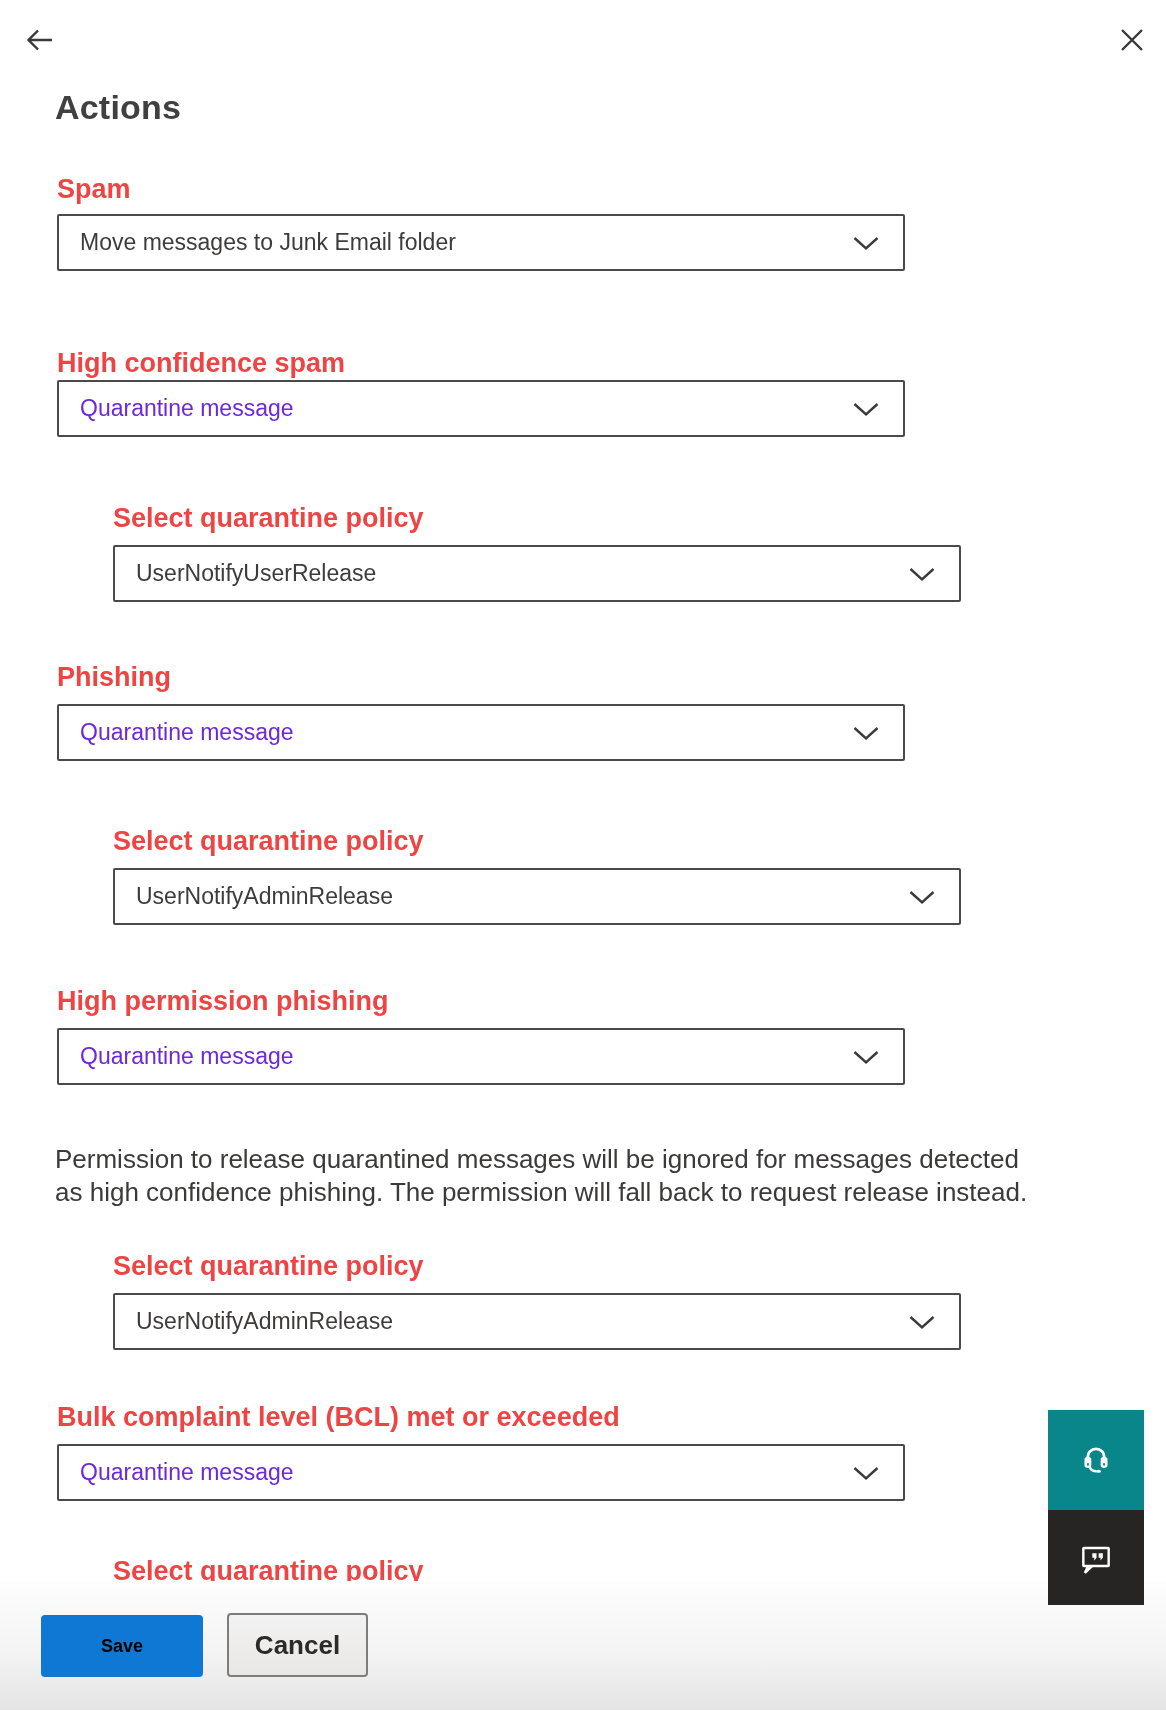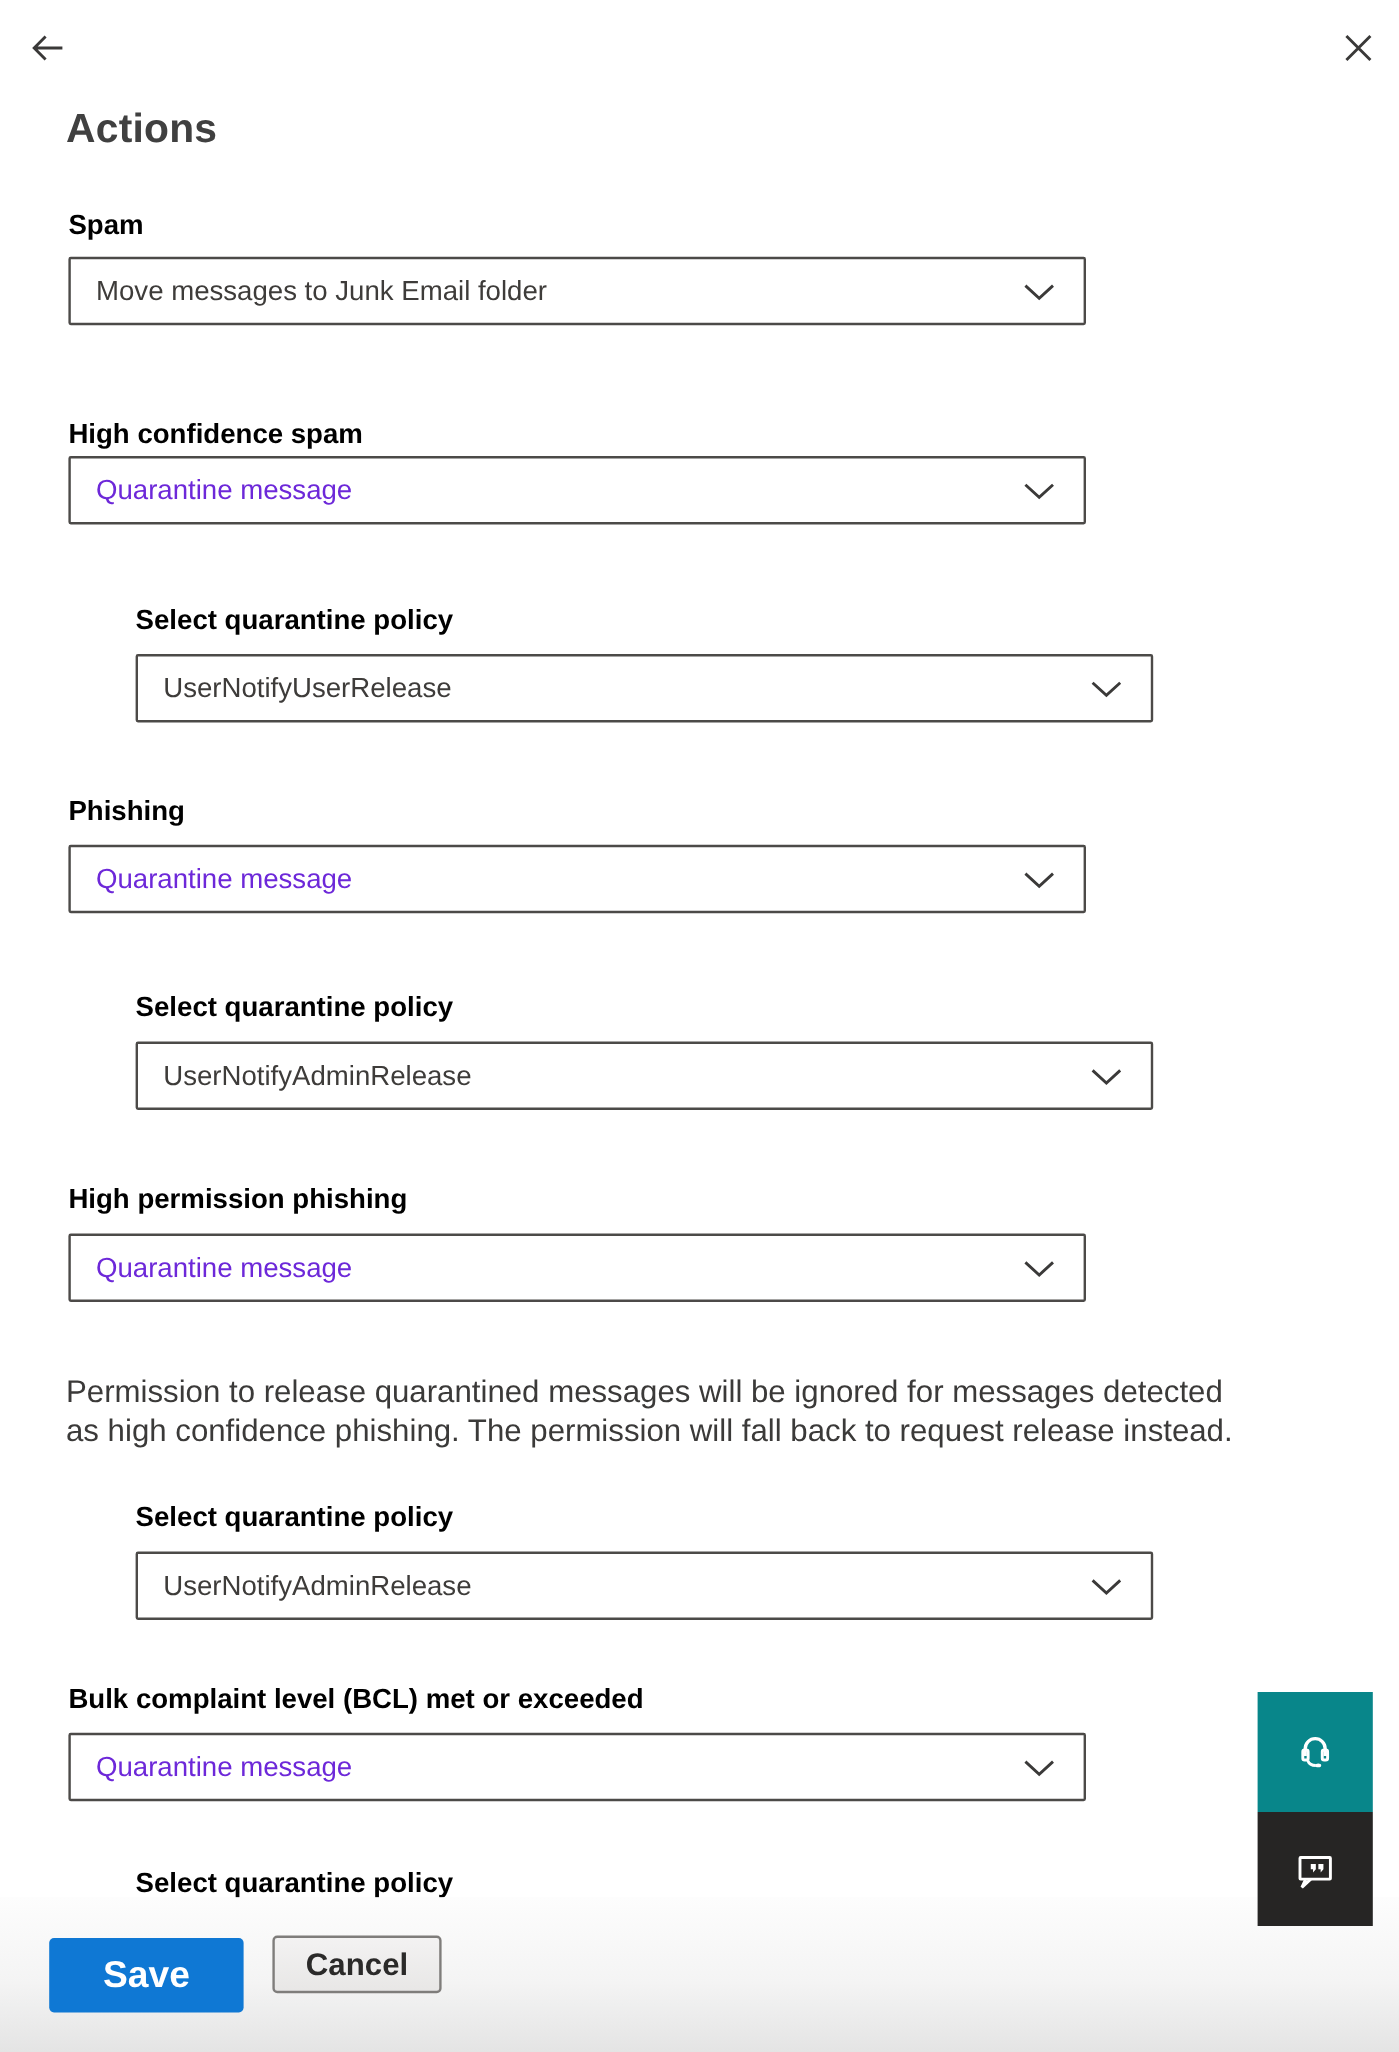--- a/index.html
+++ b/index.html
@@ -11,21 +11,21 @@
   }
   .icon-btn{
     position:absolute;width:40px;height:40px;border:none;background:transparent;
     display:flex;align-items:center;justify-content:center;cursor:pointer;padding:0;
   }
   .page-title{
     position:absolute;left:55px;top:88px;
     font-size:34px;font-weight:700;color:#404040;letter-spacing:.2px;
   }
   .lbl{
-    position:absolute;font-size:23px;font-weight:600;color:#000000;white-space:nowrap;
+    position:absolute;font-size:27px;font-weight:600;color:#ef4444;white-space:nowrap;
   }
   .dd{
     position:absolute;width:848px;height:57px;box-sizing:border-box;
     background:#fff;border:2.5px solid #4c4a48;border-radius:2px;
     display:flex;align-items:center;padding:0 64px 0 21px;cursor:pointer;
   }
   .dd .val{
     font-size:23px;color:#3e3c3a;white-space:nowrap;overflow:hidden;
   }
   .dd.muted .val{color:#6d28d9;}
@@ -33,25 +33,25 @@
   .note{
     position:absolute;left:55px;top:1143px;width:985px;
     font-size:26px;line-height:33px;color:#3b3a39;font-weight:400;
   }
   .footer{
     position:absolute;left:0;top:1581px;width:1166px;height:129px;
     background:linear-gradient(180deg,#fdfdfd 0%,#f4f4f4 55%,#e4e4e4 100%);
   }
   .btn-save{
     position:absolute;left:41px;top:34px;width:162px;height:62px;
-    background:#0f78d4;color:#ffffff;border:none;border-radius:4px;
-    font-family:"Liberation Sans",sans-serif;font-size:31px;font-weight:600;cursor:pointer;
+    background:#0f78d4;color:#000000;border:none;border-radius:4px;
+    font-family:"Liberation Sans",sans-serif;font-size:18px;font-weight:600;cursor:pointer;
   }
   .btn-cancel{
-    position:absolute;left:227px;top:32px;width:141px;height:48px;
+    position:absolute;left:227px;top:32px;width:141px;height:64px;
     background:linear-gradient(180deg,#f3f2f2 0%,#e8e7e6 100%);
     color:#2b2a29;border:2px solid #7f7d7b;border-radius:4px;box-sizing:border-box;
     font-family:"Liberation Sans",sans-serif;font-size:26px;font-weight:600;cursor:pointer;
   }
   .float-btn{
     position:absolute;left:1048px;width:96px;border:none;cursor:pointer;padding:0;
     display:flex;align-items:center;justify-content:center;
   }
   .float-support{top:1410px;height:100px;background:#08868a;}
   .float-feedback{top:1510px;height:95px;background:#262524;}

